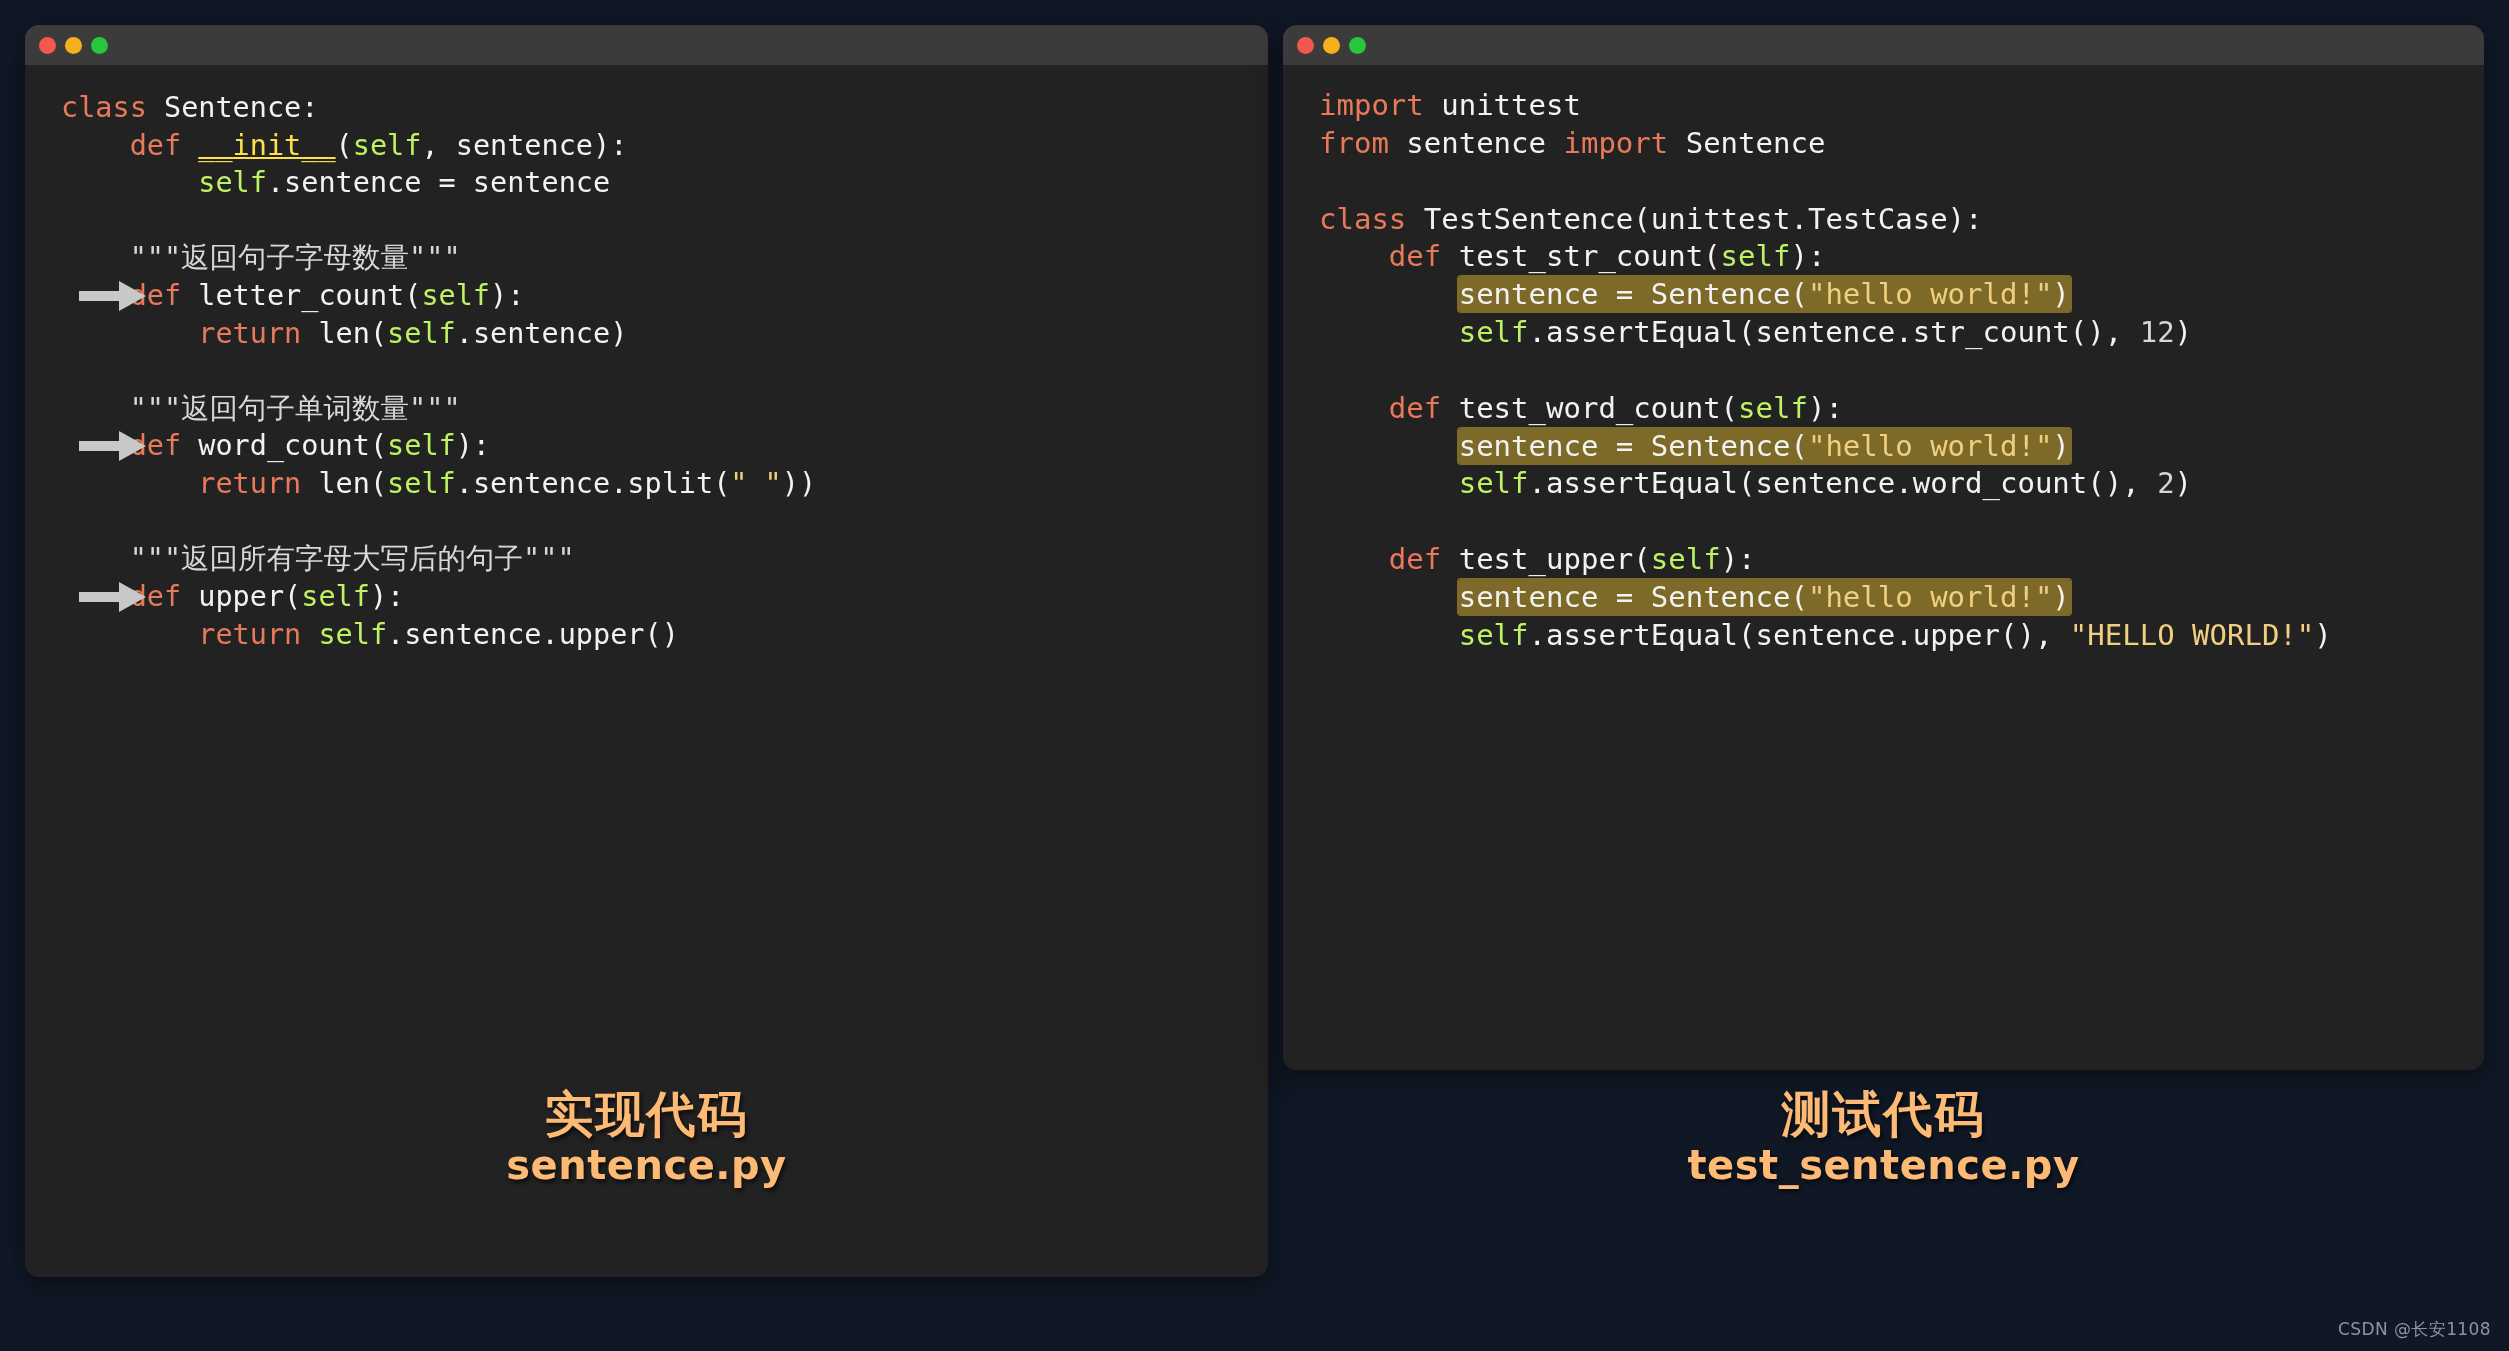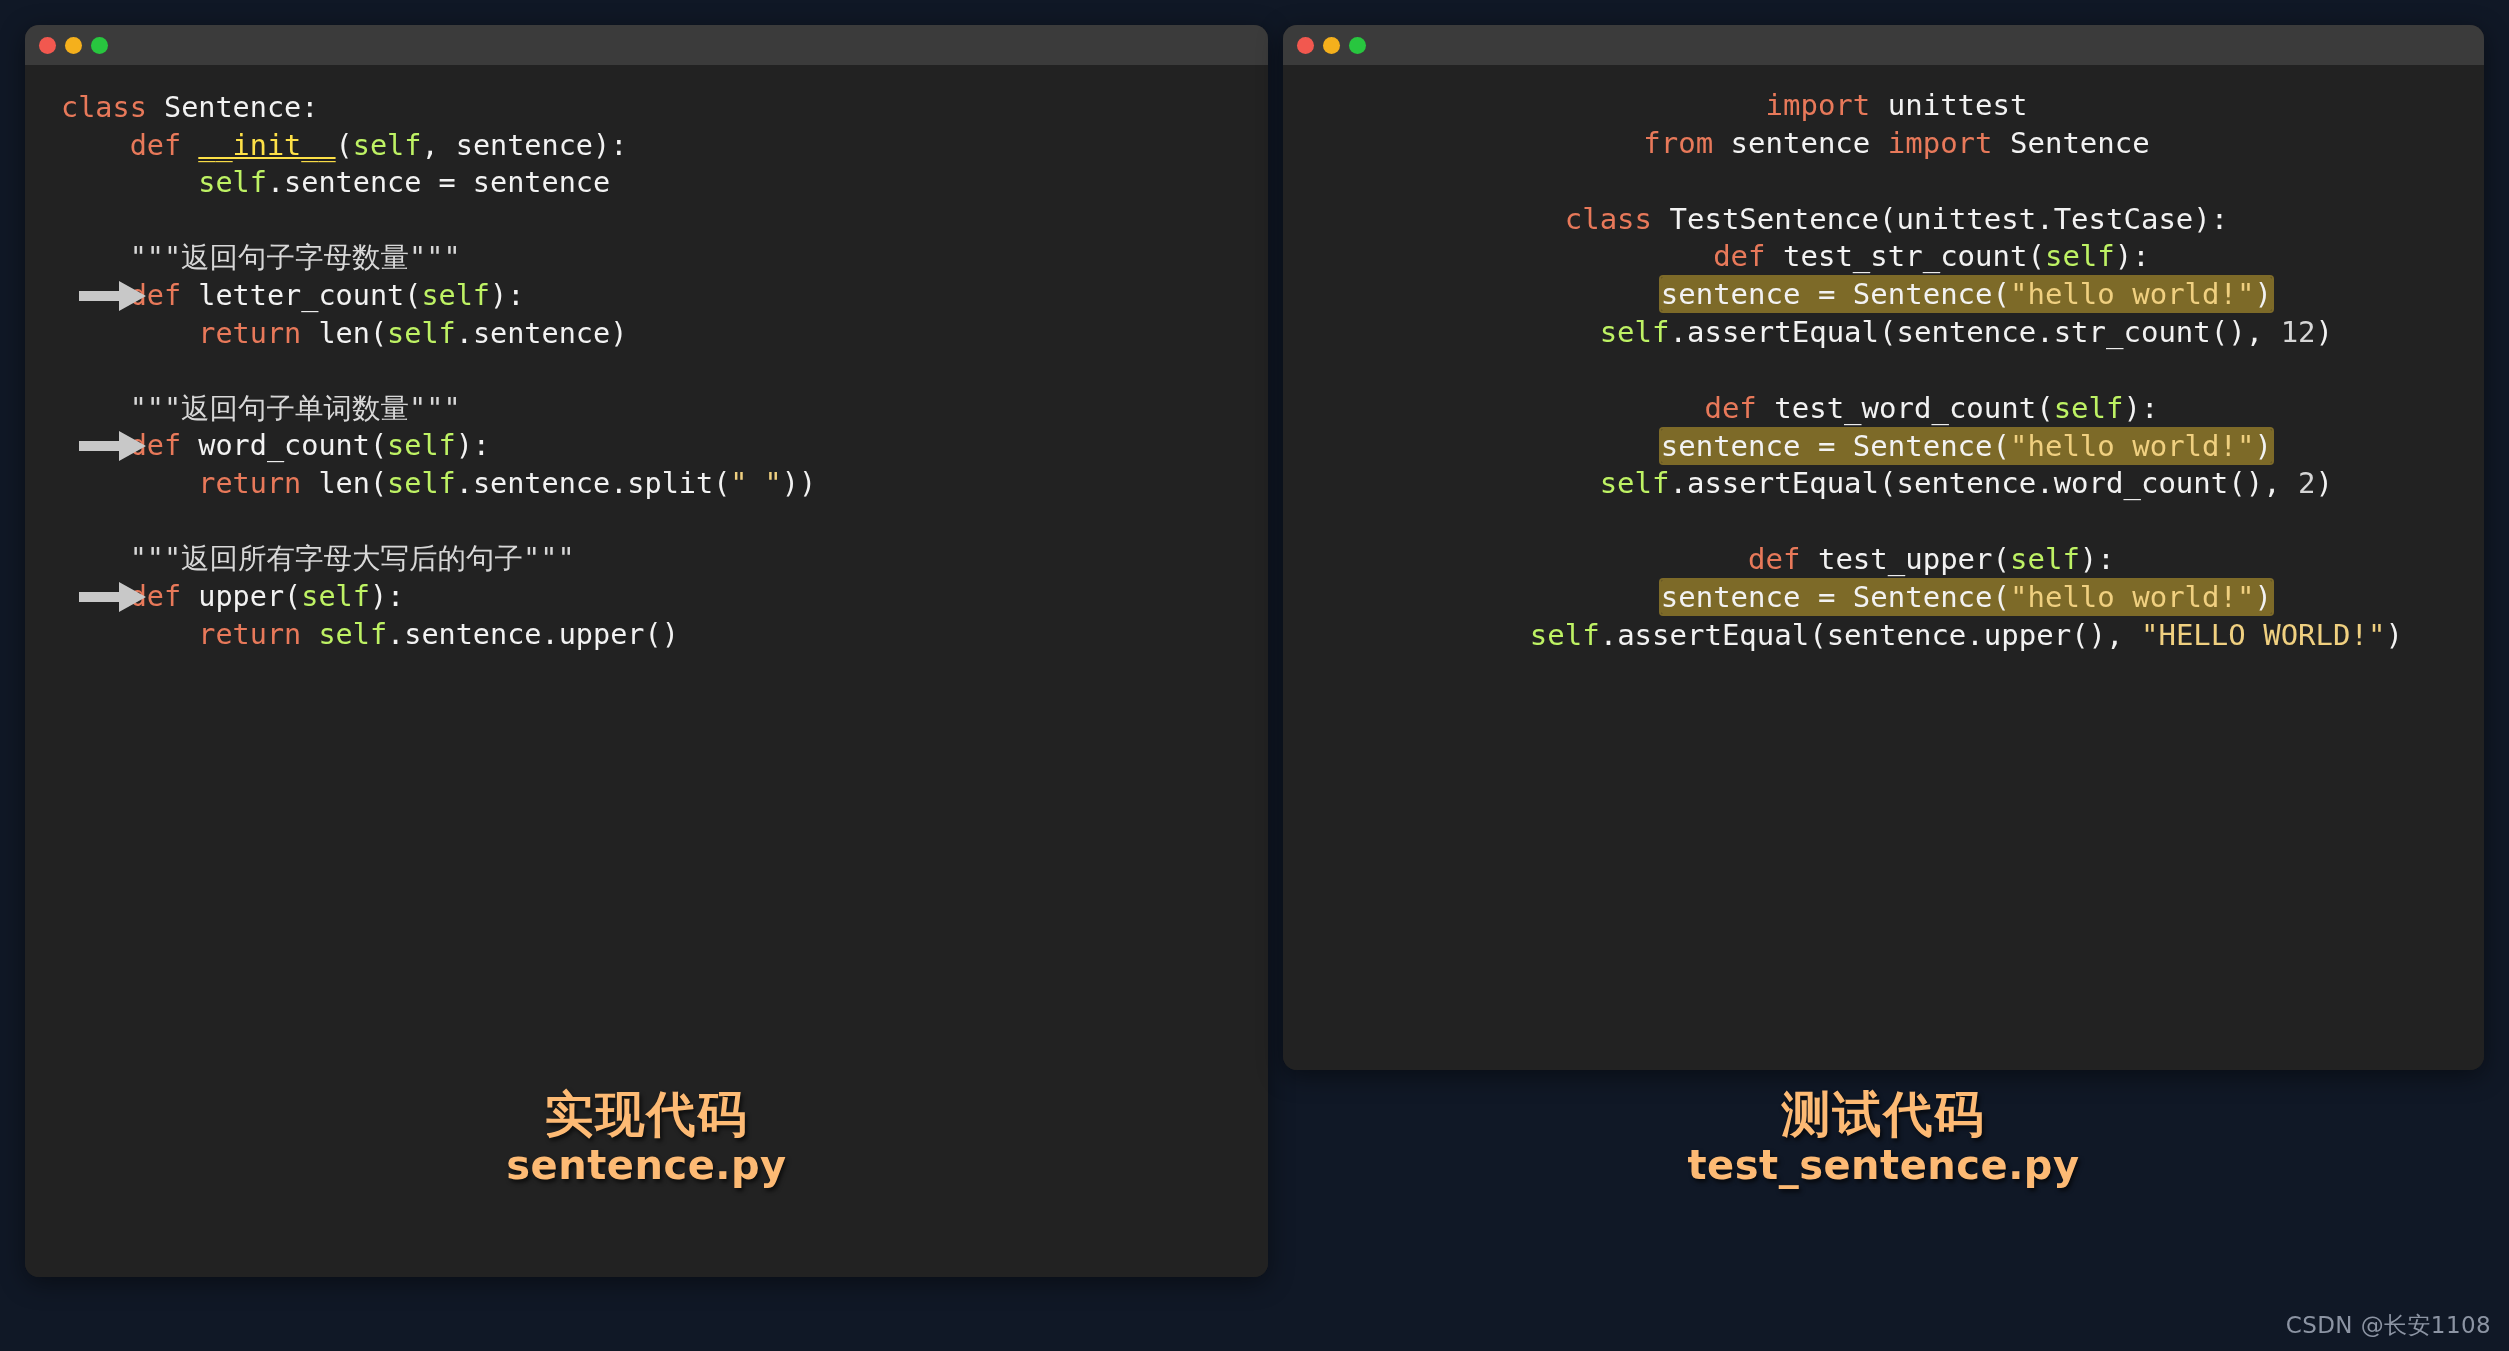--- a/index.html
+++ b/index.html
@@ -60,21 +60,21 @@
     padding: 22px 10px 10px 10px;
     font-family: "DejaVu Sans Mono", monospace;
     font-size: 29px;
     line-height: 1.305;
     color: #f2f2f2;
     white-space: pre-wrap;
     overflow: hidden;
     position: relative;
   }
   #panel-left .code-body  { padding-left: 36px; padding-top: 24px; font-size: 28.5px; line-height: 1.32; }
-  #panel-right .code-body { padding-left: 36px; padding-top: 22px; font-size: 29px;   line-height: 1.305; text-align: center; }
+  #panel-right .code-body { padding-left: 36px; padding-top: 22px; font-size: 29px;   line-height: 1.305; }
 
   .line { min-height: 1.305em; position: relative; }
   .line.blank { color: transparent; }
 
   
   .kw   { color: #e8795a; }
   .dun  { color: #fde047; text-decoration: underline; }  
   .slf  { color: #bef264; }   
   .str  { color: #f0d080; }   
   .num  { color: #d6d6d6; }   
@@ -120,21 +120,21 @@
     letter-spacing: 0.5px;
     text-shadow: 2px 3px 4px rgba(0,0,0,0.65);
   }
 
   
   #watermark {
     position: absolute;
     right: 18px;
     bottom: 10px;
     font-family: "DejaVu Sans", sans-serif;
-    font-size: 23px;
+    font-size: 17px;
     color: #8c94a3;
     letter-spacing: 0.4px;
   }
 </style>
 </head>
 <body>
 
 <div id="stage">
 
   <div class="code-window" id="panel-left">

